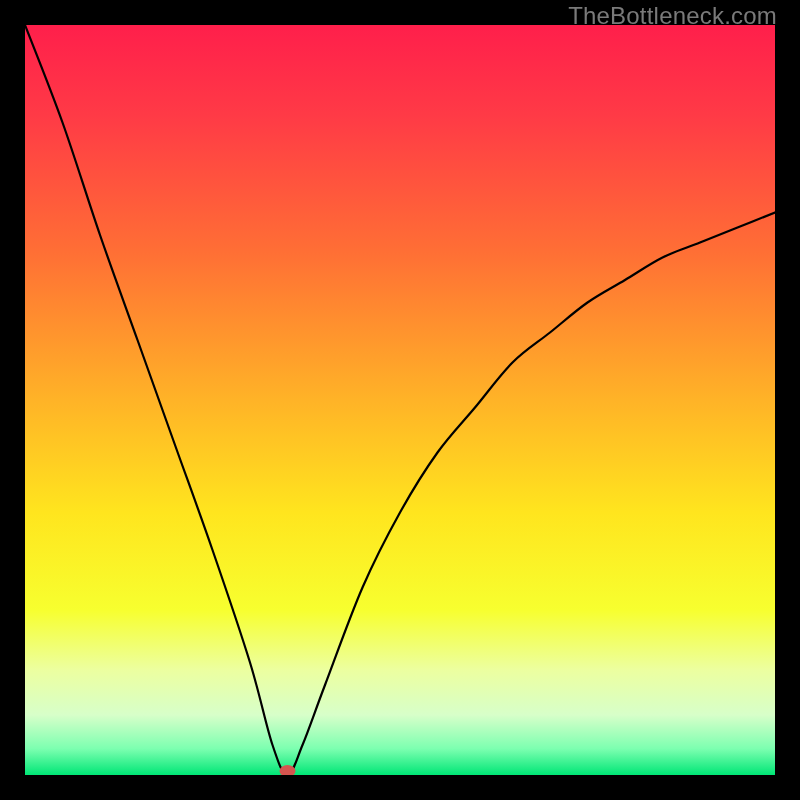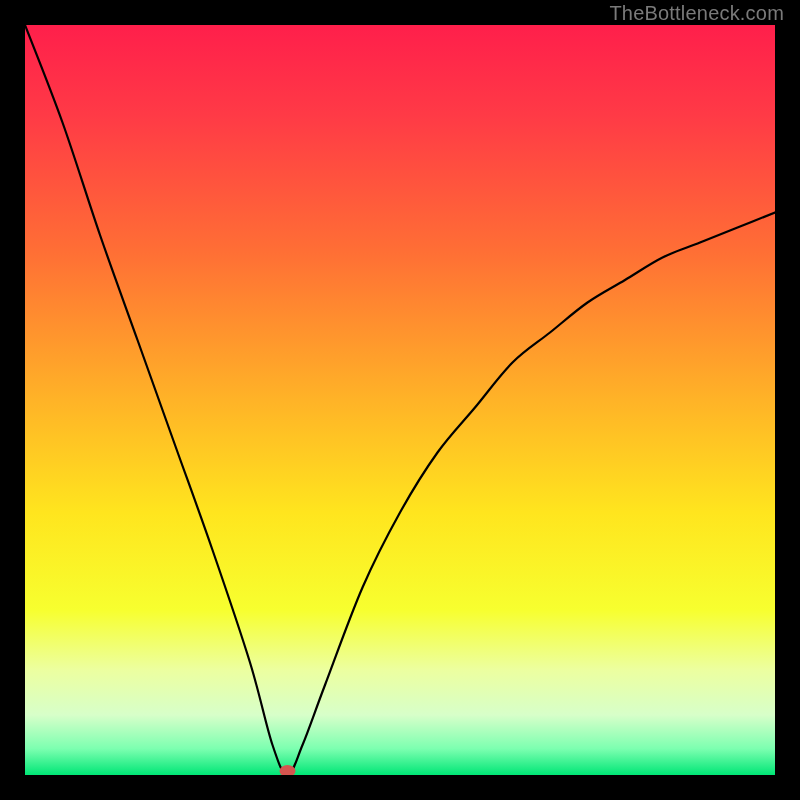--- a/index.html
+++ b/index.html
@@ -23,23 +23,23 @@
     position: absolute;
     left: 25px;
     top: 25px;
     width: 750px;
     height: 750px;
     overflow: hidden;
   }
   .watermark {
     position: absolute;
     top: 2px;
-    right: 16px;
+    right: 23px;
     color: #7a7a7a;
-    font-size: 20px;
+    font-size: 24px;
     font-weight: 500;
     letter-spacing: 0.2px;
     z-index: 10;
   }
   svg {
     position: absolute;
     left: 0;
     top: 0;
   }
 </style>

